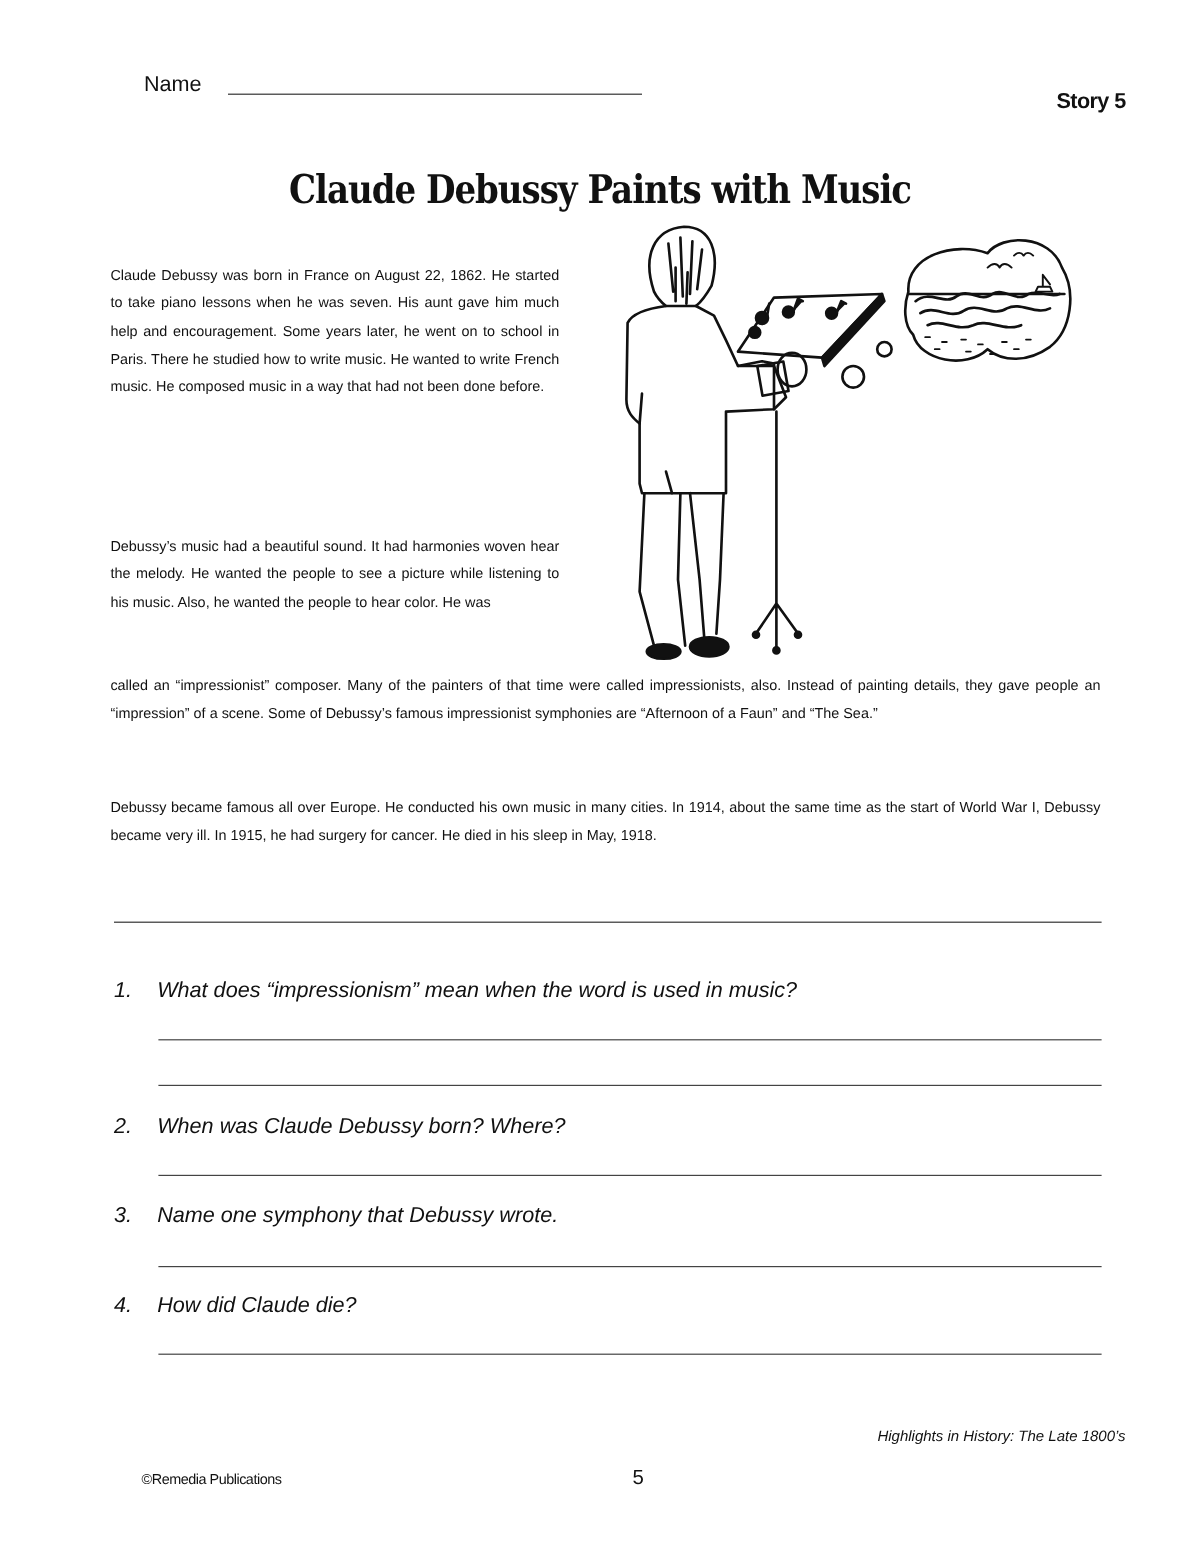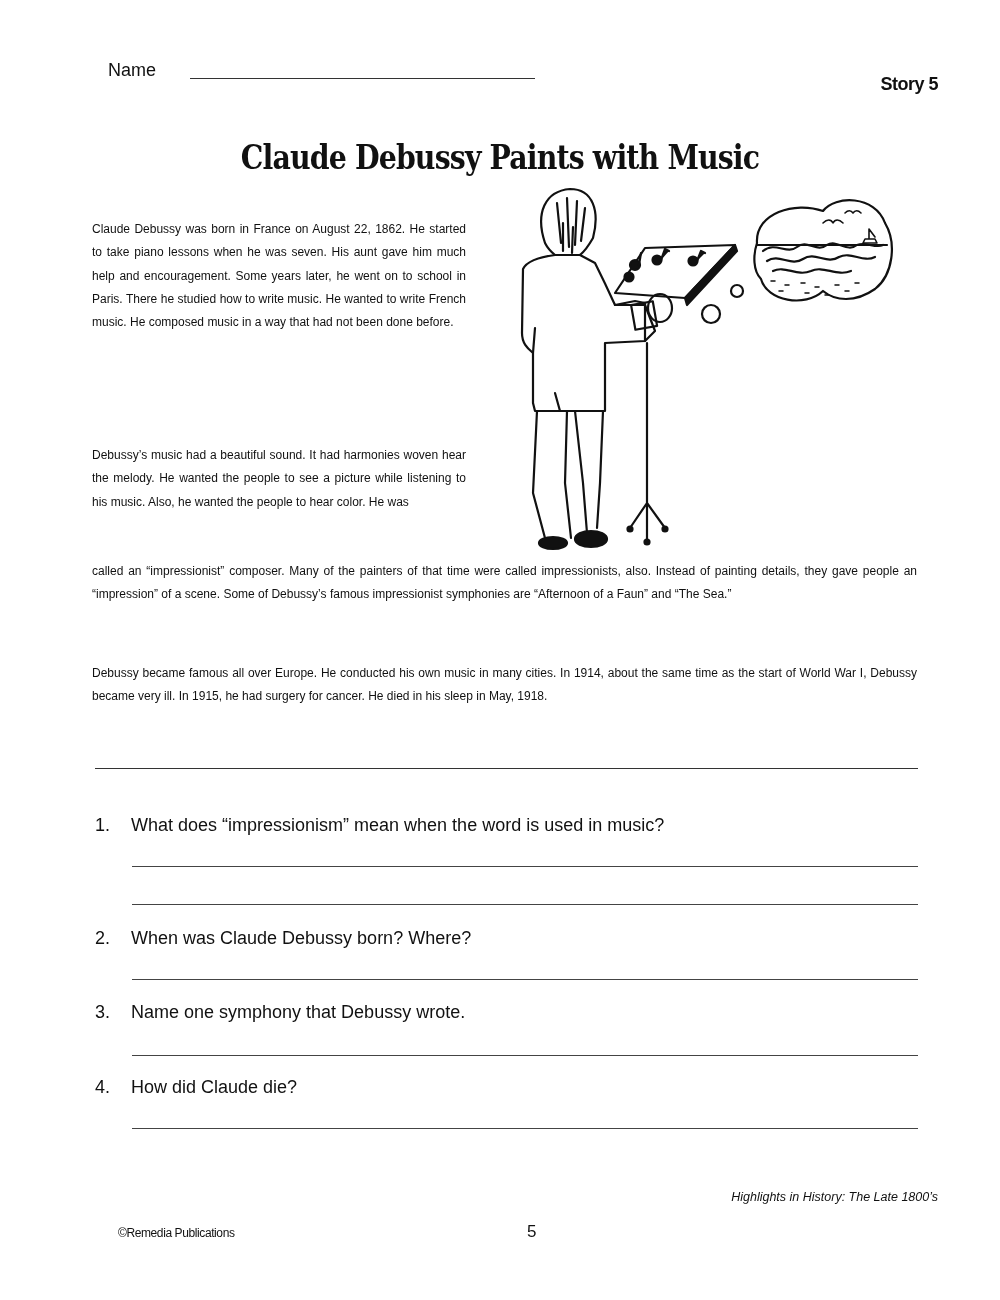--- a/index.html
+++ b/index.html
@@ -1,30 +1,30 @@
 <!DOCTYPE html>
 <html><head>
 <meta charset="utf-8">
 <style>
   html, body { margin: 0; padding: 0; background: #ffffff; }
   body { width: 1000px; height: 1300px; position: relative; overflow: hidden; color: #111; font-family: "Liberation Sans", sans-serif; }
   .abs { position: absolute; }
-  .name-label { left: 108px; top: 60px; font-size: 18px; text-align: right; }
+  .name-label { left: 120px; top: 60px; font-size: 18px; text-align: right; }
   .name-line { left: 190px; top: 78px; width: 345px; border-top: 1.5px solid #333; }
   .series { right: 62px; top: 72px; text-align: right; font-weight: bold; font-size: 18px; line-height: 24px; letter-spacing: -0.5px; }
   .title { left: 0; width: 1000px; top: 138px; text-align: center; font-family: "DejaVu Serif", serif; font-weight: bold; font-size: 33px; letter-spacing: -1px; transform: scaleX(0.86); transform-origin: 500px 0; }
   .para { font-size: 12px; line-height: 23.3px; text-align: justify; margin: 0; }
   .col-narrow { left: 92px; width: 374px; }
   .p1 { top: 218px; }
   .p2 { top: 444px; }
   .p2b { left: 92px; width: 825px; top: 560px; text-indent: 0; }
   .p3 { left: 92px; width: 825px; top: 662px; }
   .hr { border-top: 1.5px solid #333; }
   .sep { left: 95px; width: 823px; top: 768px; }
-  .q { left: 95px; font-size: 18px; }
+  .q { left: 95px; font-size: 18px; font-style: italic; }
   .q .num { display: inline-block; width: 36px; }
   .ans { left: 132px; width: 786px; border-top: 1.5px solid #444; }
   .footer-left { left: 118px; top: 1226px; font-size: 12px; letter-spacing: -0.4px; }
   .footer-center { left: 527px; top: 1222px; font-size: 17px; }
   .footer-right { right: 62px; top: 1190px; font-size: 12.5px; font-style: italic; }
   .illus { left: 505px; top: 183px; width: 390px; height: 375px; }
 </style>
 </head>
 <body>
 

